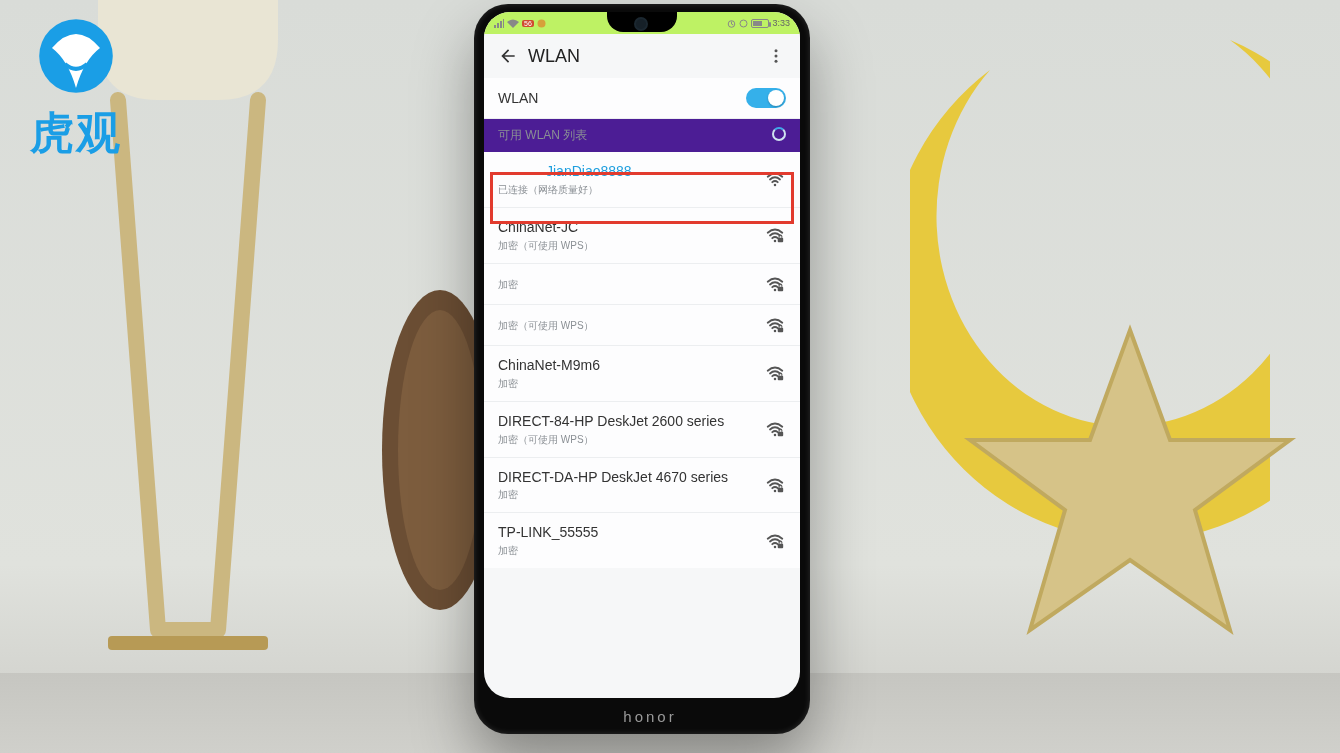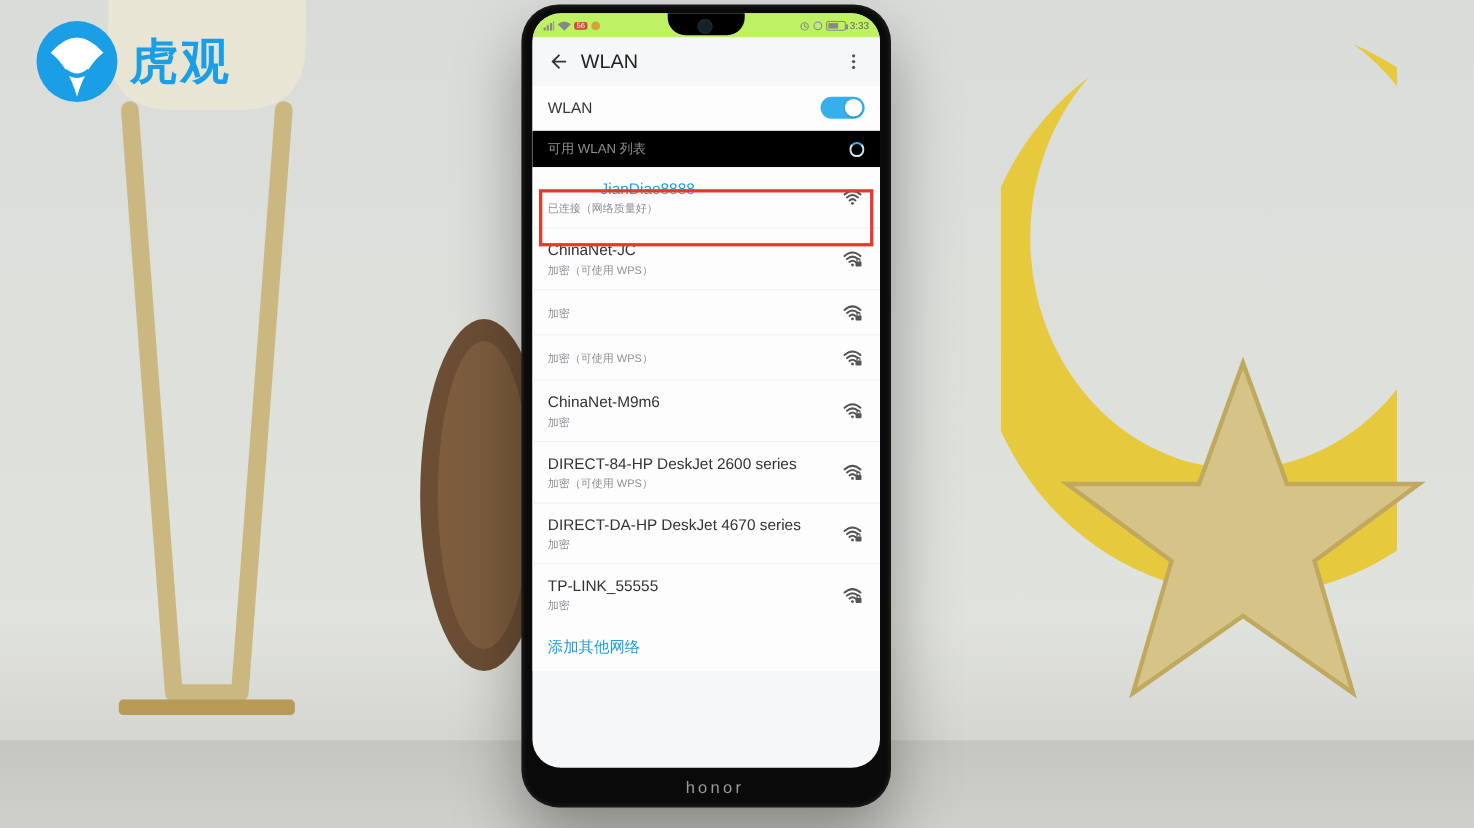--- a/index.html
+++ b/index.html
@@ -13,21 +13,21 @@
   
   .prop { position: absolute; }
   .stand { left: 58px; top: 0; width: 340px; height: 740px; pointer-events:none; }
   .moon  { right: 70px; top: 10px; width: 360px; height: 560px; pointer-events:none; }
   .star  { right: 40px; top: 320px; width: 340px; height: 360px; pointer-events:none; }
   .cone  { left: 370px; top: 250px; width: 140px; height: 380px; pointer-events:none; }
   .ground{ position:absolute; left:0; bottom:0; width:100%; height:80px;
            background: linear-gradient(#c6c6c1, #d0d0cb); }
 
   
-  .watermark { position:absolute; left:30px; top:16px; display:flex; align-items:center; gap:8px; pointer-events:none; }
+  .watermark { position:absolute; left:30px; top:16px; display:flex; align-items:center; gap:8px; pointer-events:none;flex-direction:column; }
   .watermark .logo { width:80px; height:80px; }
   .watermark .txt  { font-size:44px; font-weight:700; color:#1a9ee6; letter-spacing:2px; }
 
   
   .phone {
     position: absolute;
     left: 474px;
     top: 4px;
     width: 336px;
     height: 730px;
@@ -66,22 +66,22 @@
 
   
   .row { display:flex; align-items:center; padding:10px 14px; border-bottom:1px solid #eceef0; background:#fdfdfe; }
   .row:last-of-type { border-bottom:none; }
   .row .texts { flex:1; min-width:0; }
   .row .primary   { font-size:14px; color:#333; line-height:1.35; }
   .row .secondary { font-size:10px; color:#8a8f94; margin-top:2px; }
   .row .right-ico { width:22px; display:flex; align-items:center; justify-content:center; }
 
   
-  .section-head { display:flex; align-items:center; justify-content:space-between;
-                  padding:8px 14px; font-size:12px; color:#8a8f94; background:#000000;gap:23px; }
+  .section-head { display:flex; align-items:flex-start; justify-content:space-between;
+                  padding:8px 14px; font-size:12px; color:#8a8f94; background:#4c1d95;gap:23px; }
   .spinner { width:14px; height:14px; border:2px solid #cfe3f0; border-top-color:#3fa8e8;
              border-radius:50%; animation:none; }
 
   
   .switch { width:40px; height:20px; background:#35b0ea; border-radius:11px; position:relative; }
   .switch::after { content:""; position:absolute; right:2px; top:2px; width:16px; height:16px;
                    background:#fff; border-radius:50%; box-shadow:0 1px 2px rgba(0,0,0,.25);}
 
   
   .connected .primary { color:#1E9FDE;margin-left:48px; }
@@ -310,17 +310,16 @@
     <path d="M5.5 11.5q5.5-4.8 11 0" fill="none" stroke="#555" stroke-width="2" stroke-linecap="round"></path>
     <path d="M8 14.5q3-2.6 6 0" fill="none" stroke="#555" stroke-width="2" stroke-linecap="round"></path>
     <circle cx="11" cy="17.5" r="1.4" fill="#555"></circle>
     <rect x="14" y="14" width="6" height="5" rx="1" fill="#555"></rect>
               <path d="M15.5 14v-1.5a1.5 1.5 0 0 1 3 0V14" fill="none" stroke="#555" stroke-width="1.2"></path>
   </svg>
           </div>
         </div>
       </div>
 
-    <div class="footer-link">添加其他网络</div>
 
     <div class="highlight-box" style="left:6px; top:160px; width:304px; height:52px;"></div>
   </div>
 </div>
 
 </body></html>

